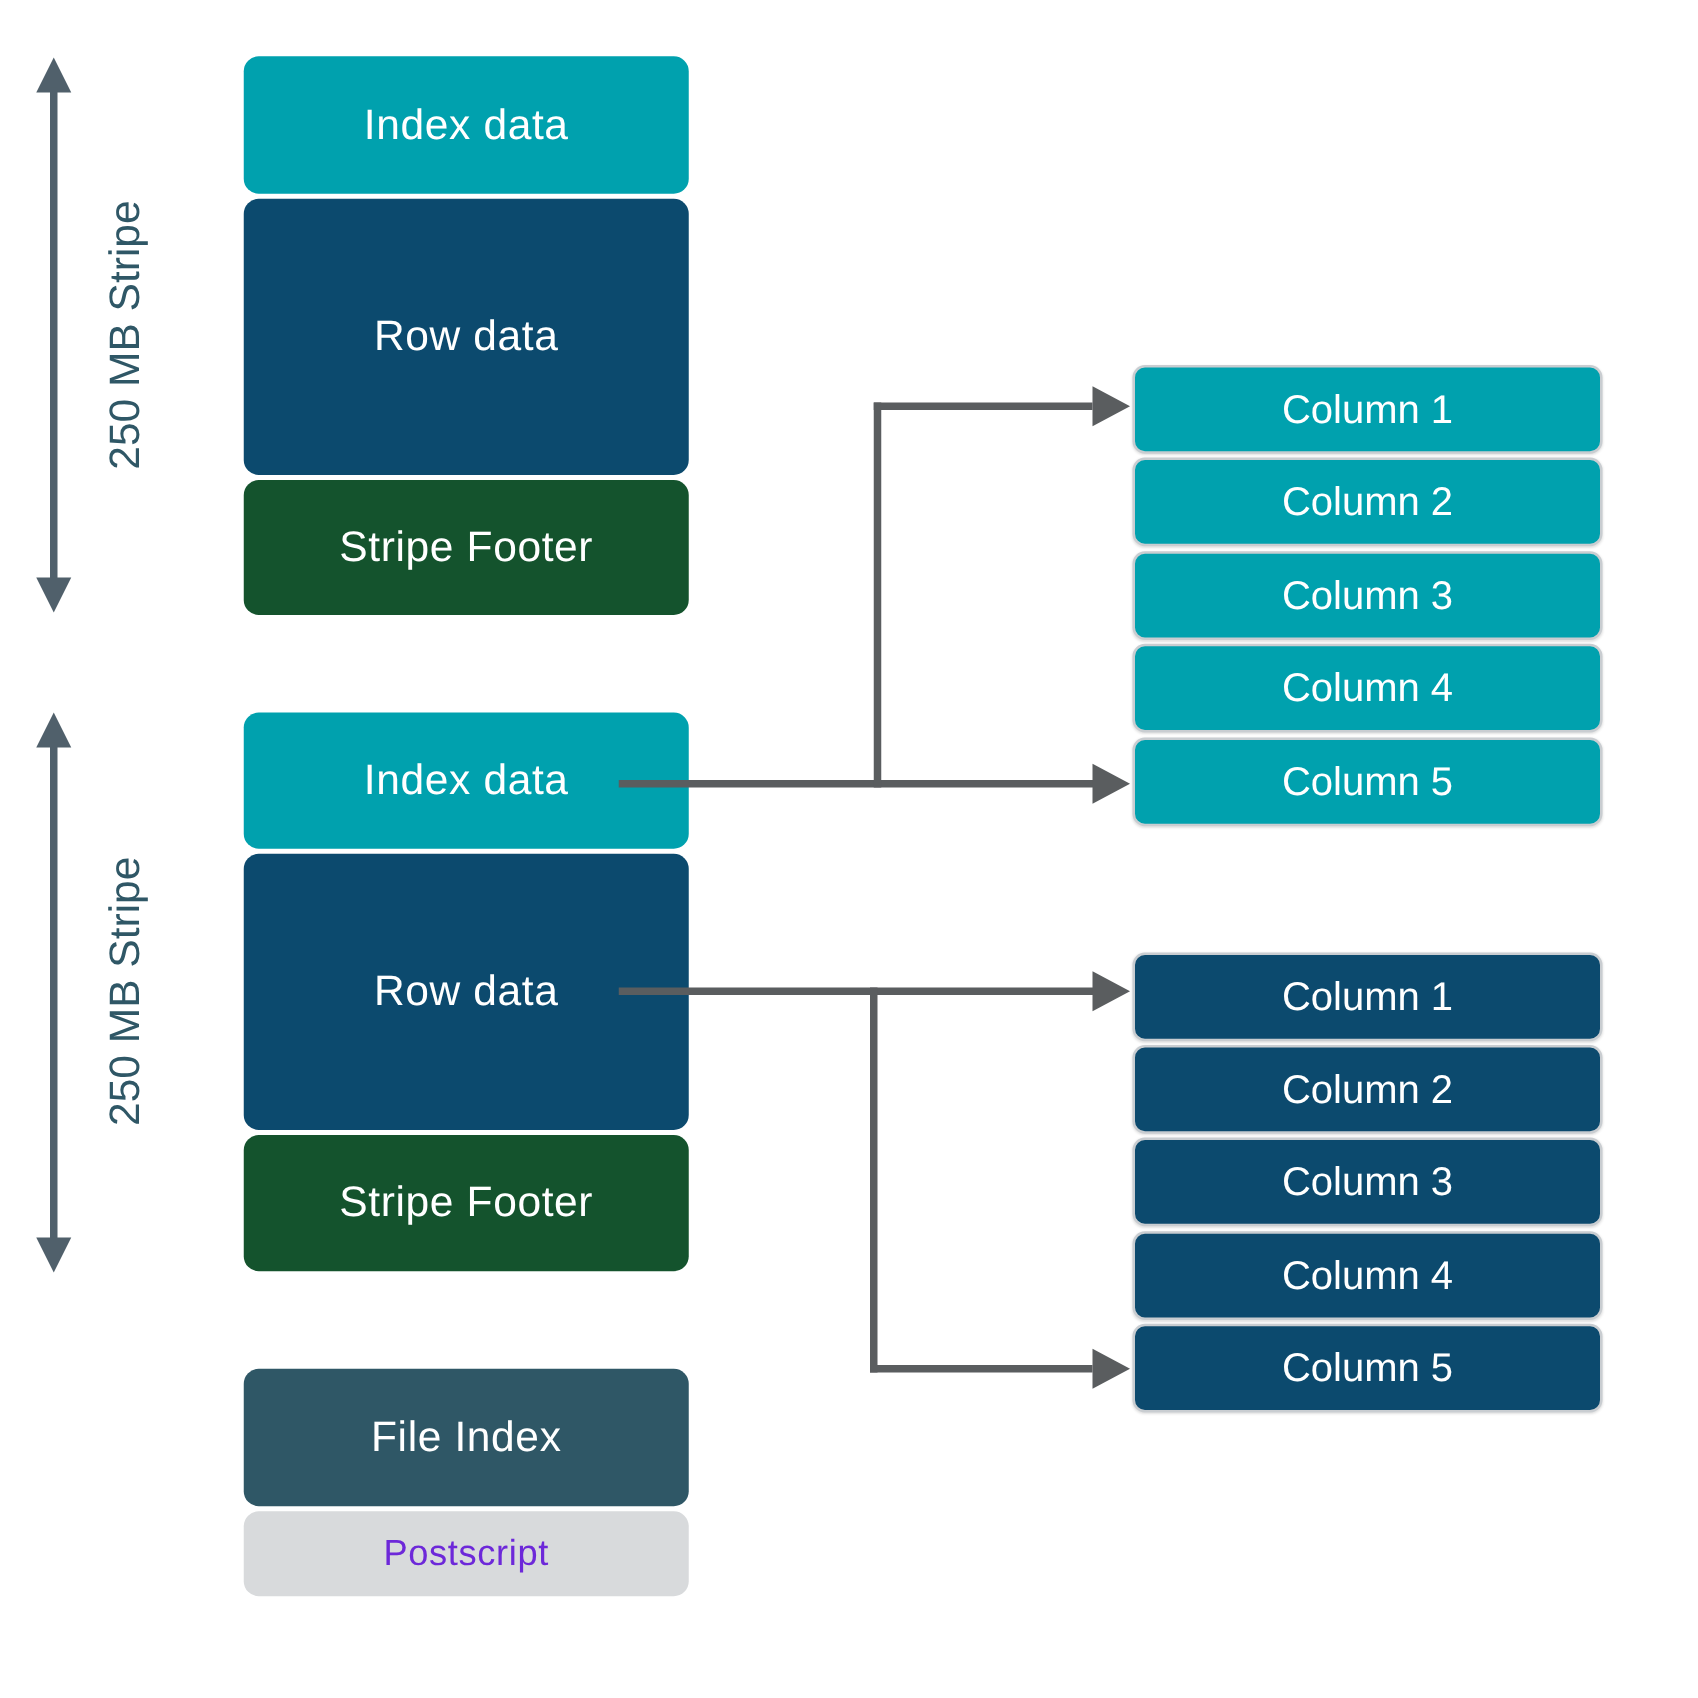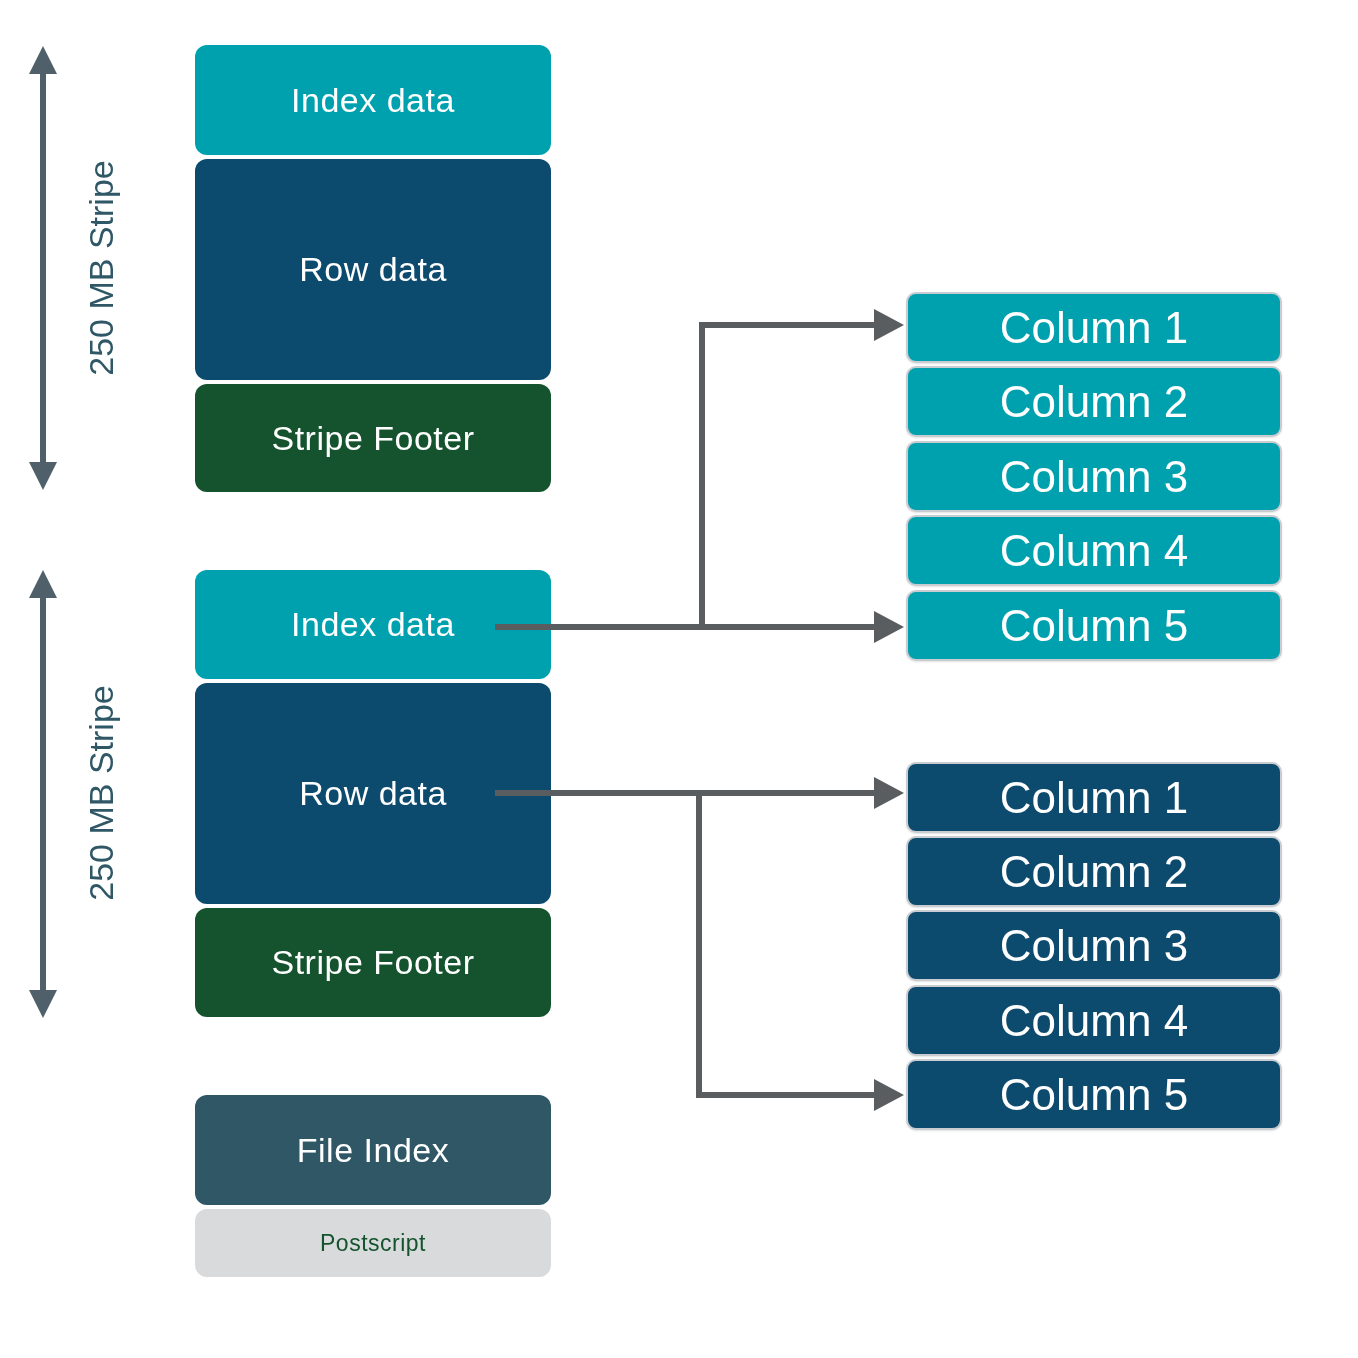--- a/index.html
+++ b/index.html
@@ -17,21 +17,21 @@
     border-radius:12px;
     display:flex;align-items:center;justify-content:center;
     color:#ffffff;
     font-size:34px;
     letter-spacing:.5px;
   }
   .teal{background:#00A1AE;}
   .steel{background:#0c4a6e;}
   .gray{background:#14532d;}
   .darkslate{background:#2F5766;}
-  .lightgray{background:#D8DADC;color:#14532d;font-size:23px;}
+  .lightgray{background:#D8DADC;color:#6d28d9;font-size:29px;}
 
   
   .v-label{
     position:absolute;
     white-space:nowrap;
     transform:translate(-50%,-50%) rotate(-90deg);
     font-size:34px;
     color:#2F5766;
   }
 
@@ -56,21 +56,21 @@
     border-left:30px solid #5A5D5F;
   }
 
   
   .col-box{
     position:absolute;
     left:906px;width:372px;height:67px;
     border:2px solid #C9CDD1;
     border-radius:10px;
     display:flex;align-items:center;justify-content:center;
-    color:#ffffff;font-size:44px;
+    color:#ffffff;font-size:32px;
     box-shadow:0 1px 2px rgba(0,0,0,0.12);
   }
 </style>
 </head>
 <body>
 
 <div class="canvas">
 
   <div class="tri-up" style="top:46px;"></div>
   <div class="m-line" style="top:70px;height:396px;"></div>

